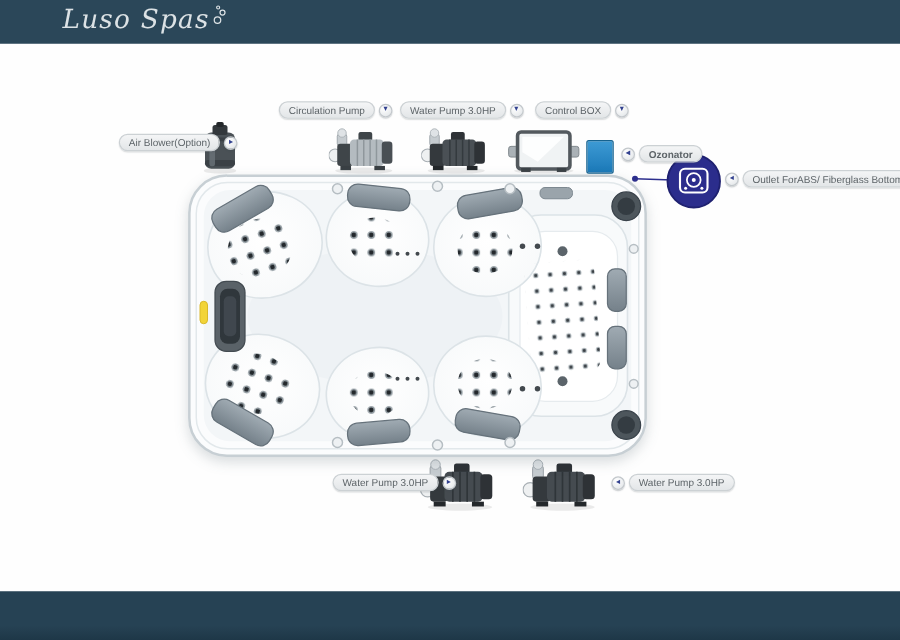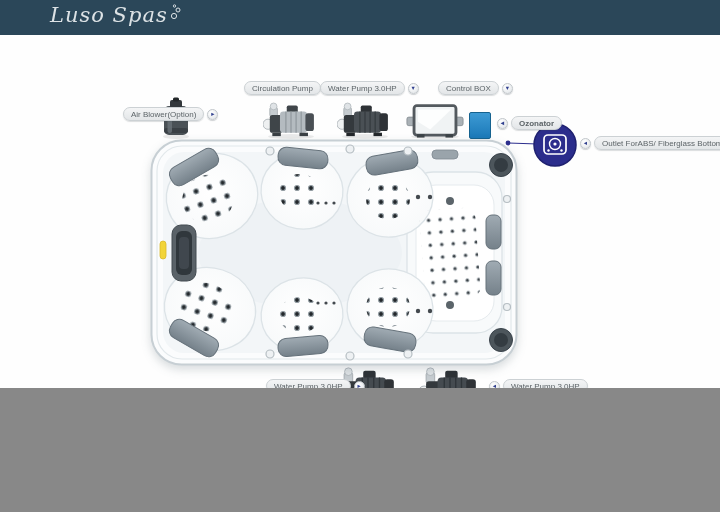--- a/index.html
+++ b/index.html
@@ -1,17 +1,17 @@
 <!DOCTYPE html>
 <html><head>
 <meta charset="utf-8">
 <style>
   * { margin:0; padding:0; box-sizing:border-box; }
   body { font-family:"Liberation Sans", sans-serif; background:#888; }
-  .page { position:relative; width:720px; height:388px; background:#fefefe; overflow:hidden; margin:0 auto; }
+  .page { position:relative; width:720px; height:512px; background:#fefefe; overflow:hidden; margin:0 auto; }
 
   
   .top-bar { position:absolute; left:0; top:0; width:720px; height:35px;
              background:linear-gradient(#2e4c5e,#28united4456); background:#2b4759; }
   .bottom-bar { position:absolute; left:0; top:473px; width:720px; height:39px;
                 background:linear-gradient(#264254 70%, #1e3747); }
   .logo { position:absolute; left:50px; top:3px; color:#dce2e5;
           font-family:"DejaVu Serif", serif; font-style:italic; font-size:21px;
           letter-spacing:1px; display:flex; align-items:flex-start; gap:2px; }
   .logo .bubbles { margin-top:-2px; }
@@ -50,33 +50,33 @@
     <span>Luso Spas</span>
     <span class="bubbles">
       <svg width="12" height="16" viewBox="0 0 12 16">
         <circle cx="4" cy="12" r="2.6" fill="none" stroke="#dce2e5" stroke-width="1"></circle>
         <circle cx="8" cy="6" r="2" fill="none" stroke="#dce2e5" stroke-width="1"></circle>
         <circle cx="4.5" cy="2" r="1.2" fill="none" stroke="#dce2e5" stroke-width="0.9"></circle>
       </svg>
     </span>
   </div>
 
-  <div class="pill" style="left:244px; top:81px;">
+  <div class="pill" style="left:223px; top:81px;">
     <span class="tag">Circulation Pump</span>
     <span class="btn">▾</span>
   </div>
   <div class="pill" style="left:320px; top:81px;">
     <span class="tag">Water Pump 3.0HP</span>
     <span class="btn">▾</span>
   </div>
-  <div class="pill" style="left:394px; top:81px;padding-left:44px;">
+  <div class="pill" style="left:384px; top:81px;padding-left:44px;">
     <span class="tag">Control BOX</span>
     <span class="btn">▾</span>
   </div>
-  <div class="pill" style="left:95px; top:107px;margin-left:28px;">
+  <div class="pill" style="left:95px; top:107px;">
     <span class="tag">Air Blower(Option)</span>
     <span class="btn">▸</span>
   </div>
   <div class="pill" style="left:497px; top:116px;font-weight:bold;">
     <span class="btn">◂</span>
     <span class="tag">Ozonator</span>
   </div>
   <div class="pill" style="left:580px; top:136px;">
     <span class="btn">◂</span>
     <span class="tag">Outlet ForABS/ Fiberglass Bottom</span>

